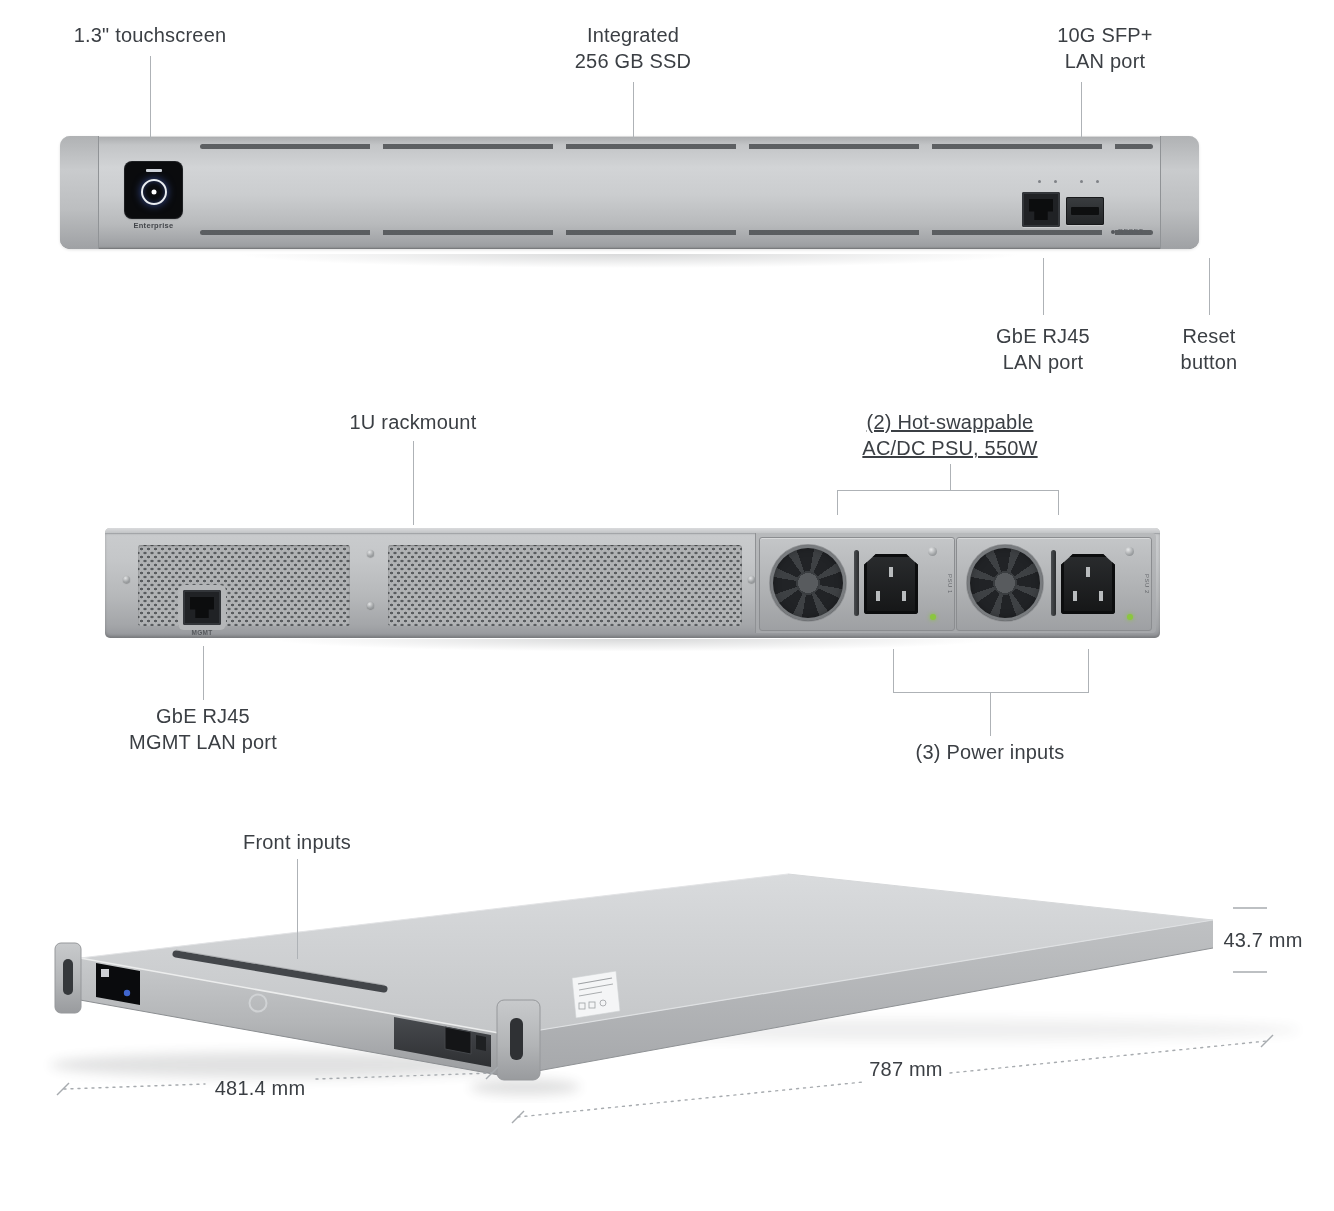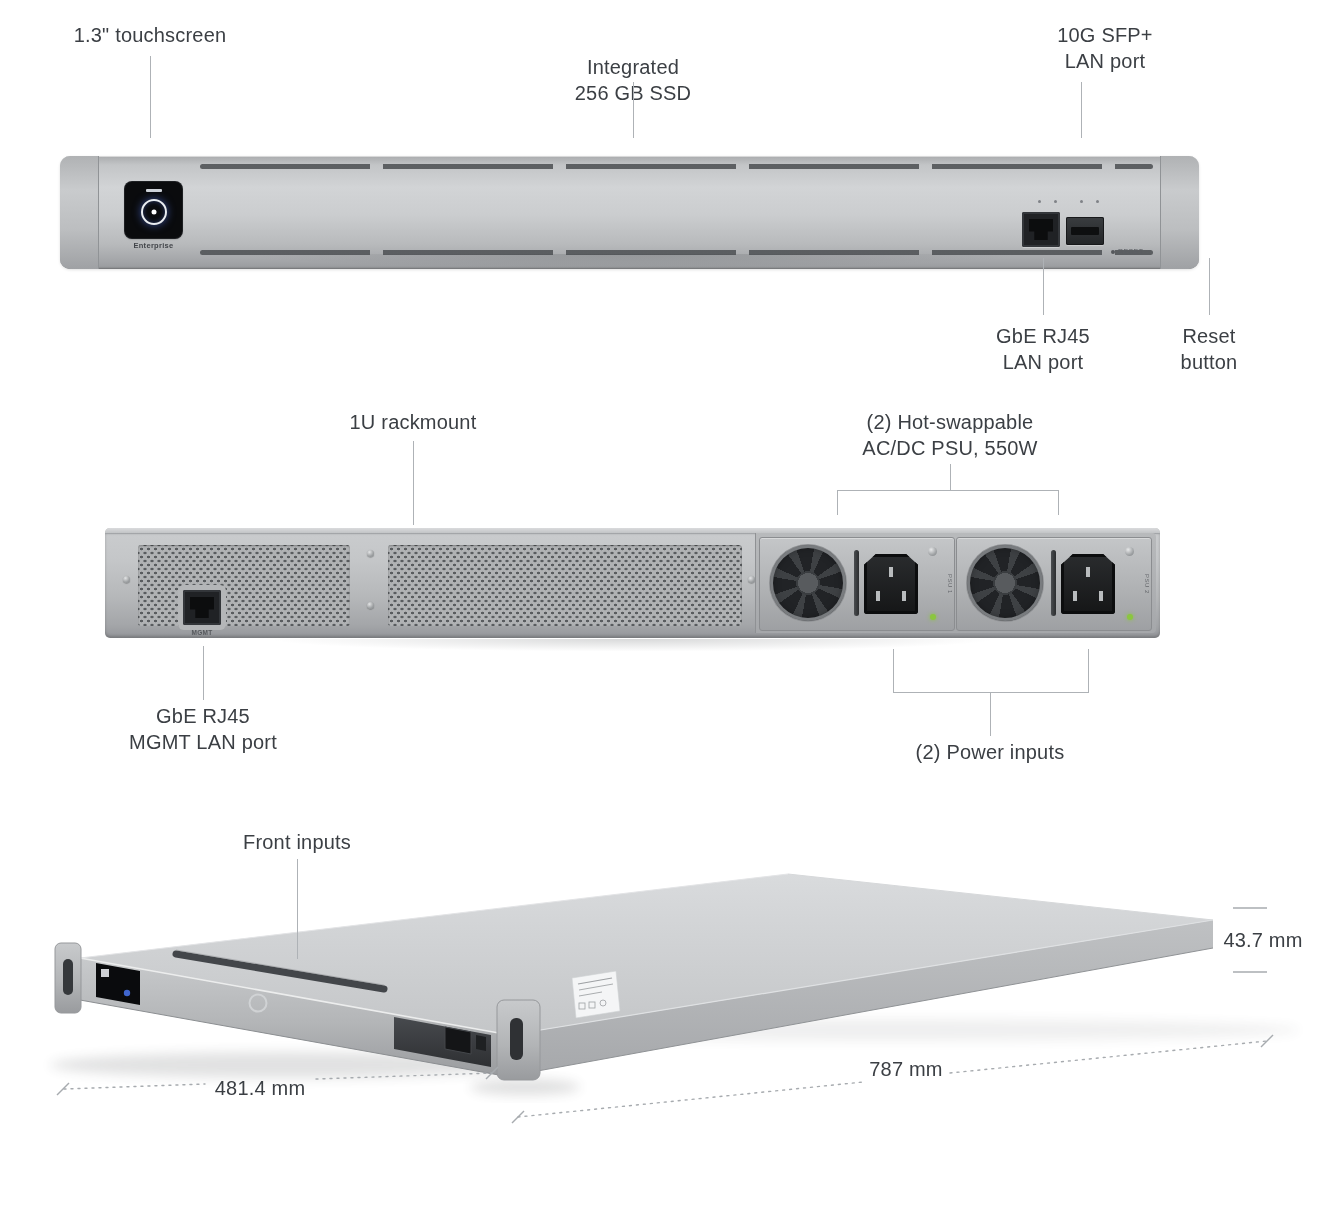--- a/index.html
+++ b/index.html
@@ -90,21 +90,21 @@
   
   svg text{font-family:"Liberation Sans","DejaVu Sans",sans-serif;font-size:20px;fill:var(--label);letter-spacing:.2px;}
 </style>
 </head>
 <body>
 
 <div class="canvas">
 
   <div class="layer">
 
-    <div class="abs device-front" style="left:60px;top:156px;width:1139px;height:113px;border-radius:16px;">
+    <div class="abs device-front" style="left:60px;top:136px;width:1139px;height:113px;border-radius:16px;">
       <div class="abs chassis-base" style="inset:0;"></div>
       <div class="abs ear ear-left"></div>
       <div class="abs ear ear-right"></div>
       <div class="abs vent" style="left:140px;top:8px;"></div>
       <div class="abs vent" style="left:140px;top:94px;"></div>
 
       <div class="abs screen" style="left:65px;top:26px;">
         <span class="screen-textline"></span>
         <span class="screen-ring">
           <i class="screen-dot"></i>
@@ -126,21 +126,21 @@
       <div class="abs reset-row" style="left:1051px;top:92px;">
         <i class="reset-dot"></i>
         <span class="reset-text">RESET</span>
       </div>
     </div>
     <div class="abs floor-shadow" style="left:70px;top:254px;width:1119px;height:20px;"></div>
 
     <div class="callout" style="left:40px;top:22px;width:220px;">1.3" touchscreen</div>
     <div class="leader" style="left:150px;top:56px;height:82px;"></div>
 
-    <div class="callout" style="left:533px;top:22px;width:200px;margin-top:32px;">Integrated
+    <div class="callout" style="left:533px;top:22px;width:200px;">Integrated
 256 GB SSD</div>
     <div class="leader" style="left:633px;top:82px;height:56px;"></div>
 
     <div class="callout" style="left:1005px;top:22px;width:200px;">10G SFP+
 LAN port</div>
     <div class="leader" style="left:1081px;top:82px;height:56px;"></div>
 
     <div class="callout" style="left:943px;top:323px;width:200px;">GbE RJ45
 LAN port</div>
     <div class="leader" style="left:1043px;top:258px;height:57px;"></div>
@@ -193,32 +193,32 @@
           <div class="psu-led"></div>
           <div class="psu-label">PSU 2</div>
         </div>
       </div>
     </div>
     <div class="abs floor-shadow" style="left:115px;top:639px;width:1035px;height:18px;"></div>
 
     <div class="callout" style="left:313px;top:409px;width:200px;">1U rackmount</div>
     <div class="leader" style="left:413px;top:441px;height:84px;"></div>
 
-    <div class="callout" style="left:830px;top:409px;width:240px;">(2) Hot-swappable
+    <div class="callout" style="left:830px;top:409px;width:240px;text-decoration:underline;">(2) Hot-swappable
 AC/DC PSU, 550W</div>
     <div class="leader" style="left:950px;top:464px;height:26px;"></div>
     <div class="hline" style="left:837px;top:490px;width:222px;"></div>
     <div class="leader" style="left:837px;top:490px;height:25px;"></div>
     <div class="leader" style="left:1058px;top:490px;height:25px;"></div>
 
     <div class="callout" style="left:83px;top:703px;width:240px;">GbE RJ45
 MGMT LAN port</div>
     <div class="leader" style="left:203px;top:646px;height:54px;"></div>
 
-    <div class="callout" style="left:890px;top:739px;width:200px;">(2) Power inputs</div>
+    <div class="callout" style="left:890px;top:739px;width:200px;">(3) Power inputs</div>
     <div class="leader" style="left:990px;top:692px;height:44px;"></div>
     <div class="hline" style="left:893px;top:692px;width:196px;"></div>
     <div class="leader" style="left:893px;top:649px;height:43px;"></div>
     <div class="leader" style="left:1088px;top:649px;height:43px;"></div>
   </div>
 
   <div class="layer">
 
     <svg class="abs" style="left:30px;top:845px;" width="1290" height="310" viewBox="0 0 1290 310">
       <defs>

